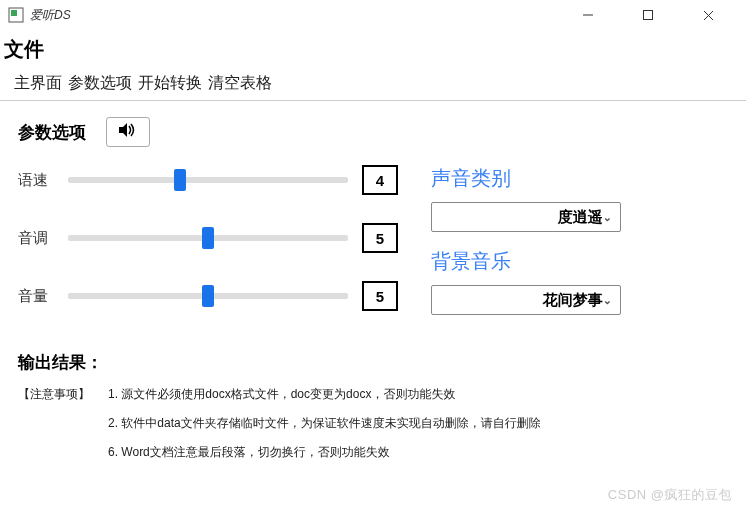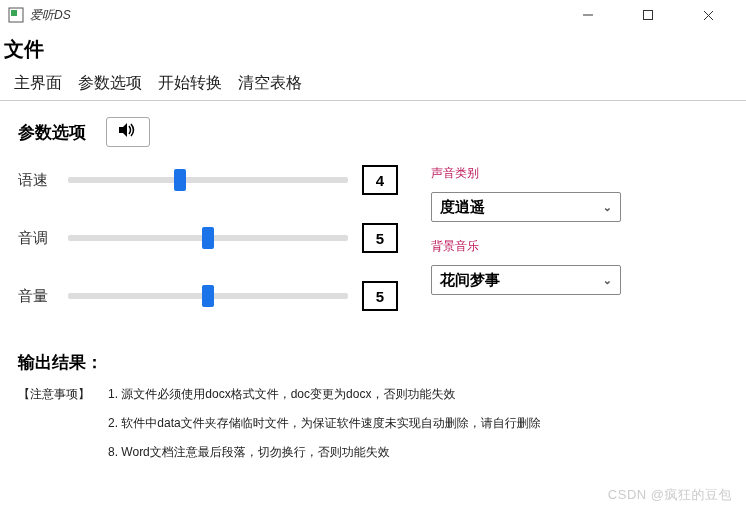--- a/index.html
+++ b/index.html
@@ -5,37 +5,37 @@
 * { box-sizing: border-box; margin: 0; padding: 0; }
 body { font-family: "Microsoft YaHei", "SimSun", sans-serif; background: #fff; width: 746px; height: 510px; overflow: hidden; position: relative; }
 .titlebar { height: 30px; display: flex; align-items: center; padding: 0 8px; background: #fff; font-style: italic; }
 .titlebar .app-icon { width: 16px; height: 16px; margin-right: 6px; display: inline-block; }
 .titlebar .app-icon svg { width: 16px; height: 16px; }
 .titlebar .title { font-size: 12px; color: #333; flex: 1; }
 .win-controls { display: flex; gap: 24px; align-items: center; padding-right: 12px; }
 .win-btn { width: 36px; height: 24px; display: flex; align-items: center; justify-content: center; color: #555; font-family: sans-serif; }
 .menubar1 { padding: 6px 4px 4px; }
 .menubar1 .menu-item1 { font-size: 20px; font-weight: bold; color: #000; }
-.menubar2 { display: flex; gap: 16px; padding: 6px 14px 6px; border-bottom: 1px solid #ccc; }
+.menubar2 { display: flex; gap: 6px; padding: 6px 14px 6px; border-bottom: 1px solid #ccc; }
 .menubar2 .menu-item2 { font-size: 16px; color: #222; }
 .content-panel { padding: 16px 18px 10px; }
 .param-header { display: flex; align-items: center; gap: 20px; margin-bottom: 18px; }
 .param-title { font-size: 17px; font-weight: bold; }
 .sound-btn { width: 44px; height: 30px; border: 1px solid #aaa; border-radius: 3px; display: flex; align-items: center; justify-content: center; background: #fff; }
 .param-body { display: flex; gap: 33px; }
 .sliders-col { flex: 0 0 380px; }
 .slider-row { display: flex; align-items: center; margin-bottom: 28px; }
 .slider-label { width: 42px; font-size: 15px; color: #333; }
 .slider-track { flex: 1; height: 6px; background: #ddd; border-radius: 2px; position: relative; margin: 0 14px 0 8px; }
 .slider-thumb { position: absolute; top: -8px; width: 12px; height: 22px; background: #1a73e8; border-radius: 2px; transform: translateX(-50%); }
 .slider-value-box { width: 36px; height: 30px; border: 2px solid #000; display: flex; align-items: center; justify-content: center; font-size: 15px; font-weight: bold; }
 .selects-col { flex: 1; padding-top: 0; }
 .select-group { margin-bottom: 16px; }
-.select-label { font-size: 12px; color: #be185d; margin-bottom: 10px; }
-.select-box { width: 190px; height: 30px; border: 1px solid #888; border-radius: 2px; display: flex; align-items: center; justify-content: space-between; padding: 0 8px; font-size: 15px; font-weight: bold; background: #fff; }
+.select-label { font-size: 20px; color: #3b82f6; margin-bottom: 10px; }
+.select-box { width: 190px; height: 30px; border: 1px solid #888; border-radius: 2px; display: flex; align-items: center; justify-content: flex-end; padding: 0 8px; font-size: 15px; font-weight: bold; background: #fff; }
 .chevron { font-size: 11px; color: #555; }
 .output-row { display: flex; padding: 2px 18px 12px; font-size: 17px; font-weight: bold; }
 .output-label { flex: 0 0 400px; }
 .notes { padding: 0 18px; font-size: 12px; color: #222; }
 .notes-row { display: flex; margin-bottom: 12px; }
 .notes-tag { width: 90px; flex-shrink: 0; }
 .watermark { position: absolute; right: 14px; bottom: 6px; font-size: 13px; color: #ccc; letter-spacing: 0.5px; margin-left: 45px; }
 </style>
 </head>
 <body>
@@ -145,17 +145,17 @@
   <div class="notes-row">
     <span class="notes-tag">【注意事项】</span>
     <span>1. 源文件必须使用docx格式文件，doc变更为docx，否则功能失效</span>
   </div>
   <div class="notes-row">
     <span class="notes-tag"></span>
     <span>2. 软件中data文件夹存储临时文件，为保证软件速度未实现自动删除，请自行删除</span>
   </div>
   <div class="notes-row">
     <span class="notes-tag"></span>
-    <span>8. Word文档注意最后段落，切勿换行，否则功能失效</span>
+    <span>6. Word文档注意最后段落，切勿换行，否则功能失效</span>
   </div>
 </div>
 
 <div class="watermark">CSDN @疯狂的豆包</div>
 
 </body></html>

